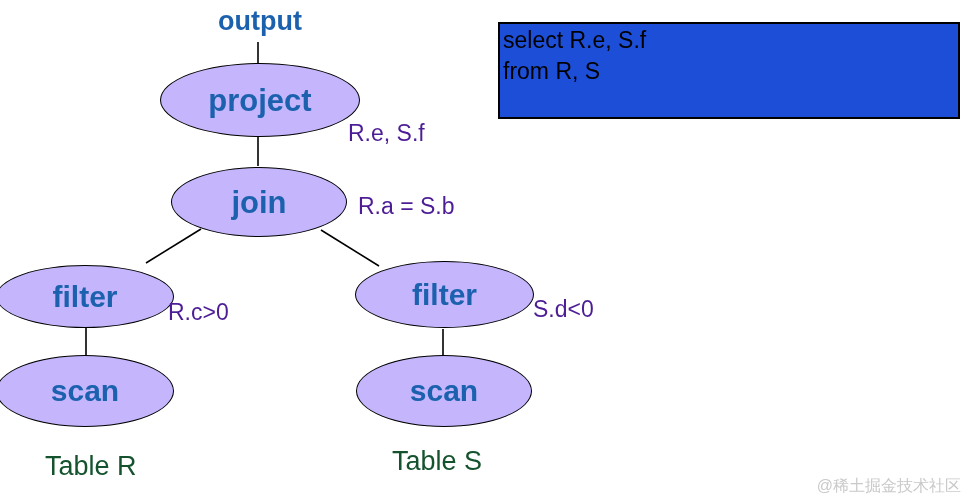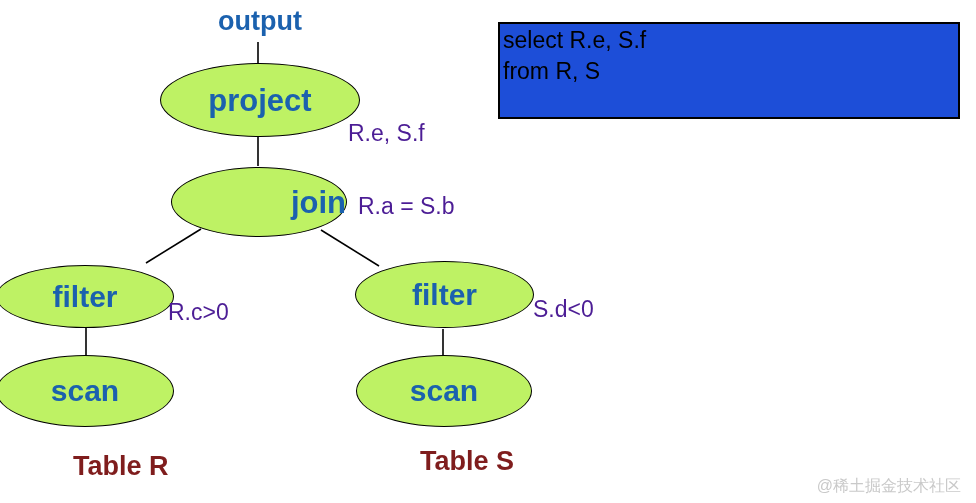--- a/index.html
+++ b/index.html
@@ -15,60 +15,59 @@
     position: absolute;
     left: 0; top: 0;
     width: 976px; height: 503px;
     pointer-events: none;
   }
   .edges-svg line { stroke: #000000; stroke-width: 1.6; }
   .ellipse {
     position: absolute;
     border: 1.6px solid #000000;
     border-radius: 50%;
-    background: #bef264;
+    background: #c4b5fd;
     display: flex;
     align-items: center;
     justify-content: center;
     box-sizing: border-box;
   }
   .node-label {
     color: #1b61ae;
     font-weight: bold;
     font-size: 30px;
     line-height: 1;
   }
   .free-label {
     position: absolute;
     color: #4c1d95;
     font-size: 23px;
     line-height: 1.1;
     white-space: nowrap;
   }
   .blue-title {
     position: absolute;
-    color: #7f1d1d;
-    font-weight: bold;
+    color: #14532d;
+    font-weight: normal;
     font-size: 27px;
     line-height: 1;
     white-space: nowrap;
-    margin-left: 28px;
   }
   .output-label {
     position: absolute;
     left: 160px; top: 8px; width: 200px;
     text-align: center;
     color: #1b61ae;
     font-weight: bold;
     font-size: 27px;
     line-height: 1;
   }
   
   .el-project      { left: 160px; top: 63px;  width: 200px; height: 74px; }
-  .el-join         { left: 171px; top: 167px; width: 176px; height: 70px; justify-content: flex-end; }
+  .el-join         { left: 171px; top: 167px; width: 176px; height: 70px; }
   .el-filter-left  { left: -4px;  top: 265px; width: 178px; height: 63px; }
   .el-scan-left    { left: -4px;  top: 355px; width: 178px; height: 72px; }
   .el-filter-right { left: 355px; top: 261px; width: 179px; height: 67px; }
   .el-scan-right   { left: 356px; top: 355px; width: 176px; height: 72px; }
   
   .lbl-project-cols { left: 348px; top: 121px; }
   .lbl-join-cond    { left: 358px; top: 194px; }
   .lbl-filter-left  { left: 168px; top: 300px; }
   .lbl-filter-right { left: 533px; top: 297px; }
   .lbl-table-r      { left: 45px;  top: 453px; }

